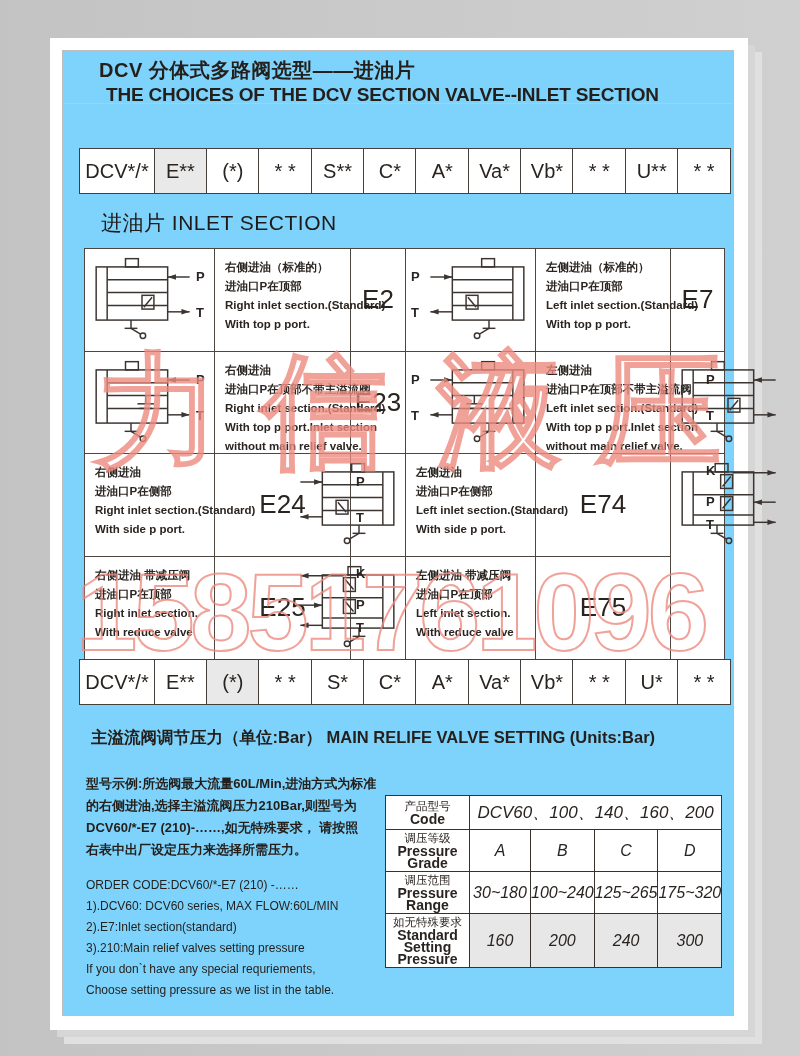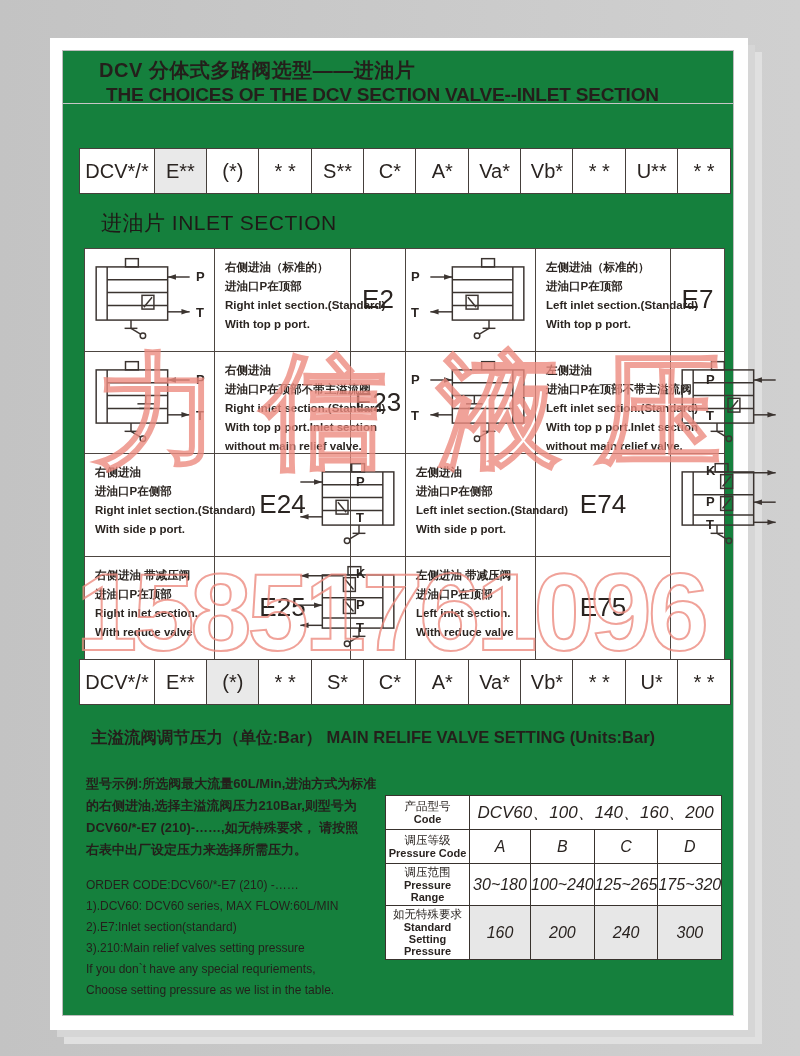--- a/index.html
+++ b/index.html
@@ -9,21 +9,21 @@
     background:linear-gradient(90deg,#c3c3c3,#d0d0d0);
     position:relative; overflow:hidden; color:#2a2421;
   }
   .paper {
     position:absolute; left:50px; top:38px; width:698px; height:992px;
     background:#fff;
     box-shadow:7px 7px 0 #d6d6d6, 14px 14px 0 #e0e0e0;
   }
   .frame {
     position:absolute; left:12px; top:12px; right:14px; bottom:14px;
-    border:1px solid #bdbdbd; background:#15803d;
+    border:1px solid #bdbdbd; background:#7dd3fc;
   }
   
   .hdr { position:absolute; left:0; top:0; right:0; height:53px;
          border-bottom:1px solid #c6c6c6; padding:6px 0 0 36px; }
   .hdr .t-cn { font-size:20px; font-weight:bold; color:#241f1b; letter-spacing:.5px; }
   .hdr .t-en { font-size:19px; font-weight:bold; color:#241f1b; letter-spacing:-.2px;margin-left:7px; }
   
   .code-strip { position:absolute; left:16px; width:652px; height:46px; display:flex; }
   .strip-top { top:97px; }
   .strip-bottom { top:608px; }
@@ -60,21 +60,21 @@
   .order-text { position:absolute; left:23px; top:722px; width:300px; }
   .ot-cn { font-size:13px; font-weight:bold; line-height:22px; color:#241f1b; white-space:nowrap; }
   .ot-gap { height:14px; }
   .ot-en { font-size:12px; font-weight:normal; line-height:21px; color:#241f1b; white-space:nowrap; }
   
   .ptable { position:absolute; left:322px; top:744px; border-collapse:collapse; }
   .ptable td { border:1.5px solid #38322d; text-align:center; vertical-align:middle;
                height:34px; background:#fff; }
   .ptable .lbl { width:84px; padding:2px 2px; }
   .ptable .lbl .cn { font-size:11.5px; font-weight:normal; line-height:13px; }
-  .ptable .lbl .en { font-size:11px; font-weight:bold; line-height:12px; }
+  .ptable .lbl .en { font-size:14px; font-weight:bold; line-height:12px; }
   .ptable .val { width:61px; font-size:16px;font-style:italic; }
   .ptable .span4 { font-size:17px; }
   .ptable .shade { background:#e7e7e7; }
   
   .wm { position:absolute; pointer-events:none; font-weight:bold; color:transparent;
         -webkit-text-stroke:2px rgba(236,139,128,.8); z-index:6; }
   .wm-char { font-size:124px; top:330px; }
   .wm-phone { left:76px; top:548px; font-size:110px; letter-spacing:-4px; }
   svg.defs { position:absolute; width:0; height:0; }
 </style>
@@ -355,21 +355,21 @@
           <tr>
         <td class="lbl">
           <div class="cn">产品型号</div>
           <div class="en">Code</div>
         </td>
         <td class="val span4" colspan="4">DCV60、100、140、160、200</td>
       </tr>
       <tr>
         <td class="lbl">
           <div class="cn">调压等级</div>
-          <div class="en">Pressure Code</div>
+          <div class="en">Pressure Grade</div>
         </td>
         <td class="val">A</td>
         <td class="val">B</td>
         <td class="val">C</td>
         <td class="val">D</td>
       </tr>
       <tr>
         <td class="lbl">
           <div class="cn">调压范围</div>
           <div class="en">Pressure Range</div>

